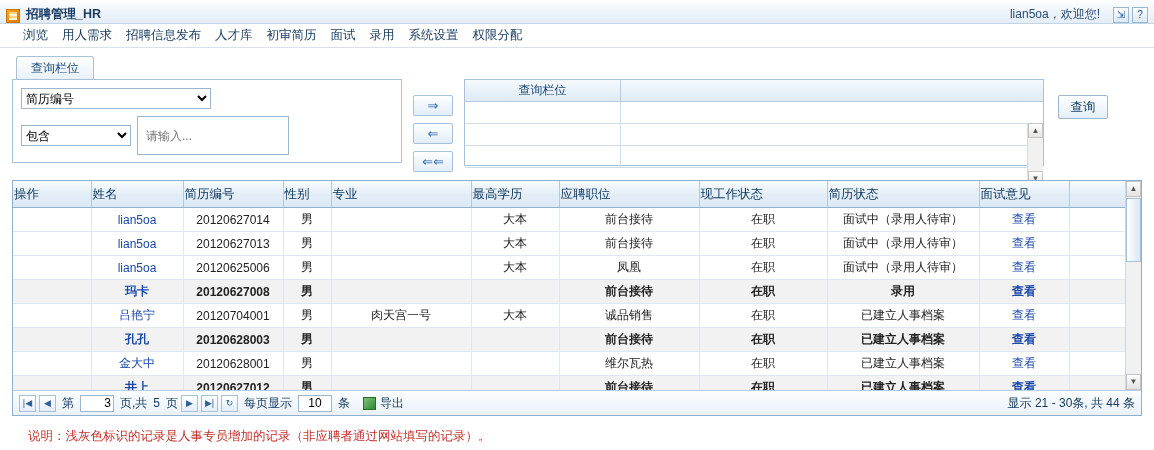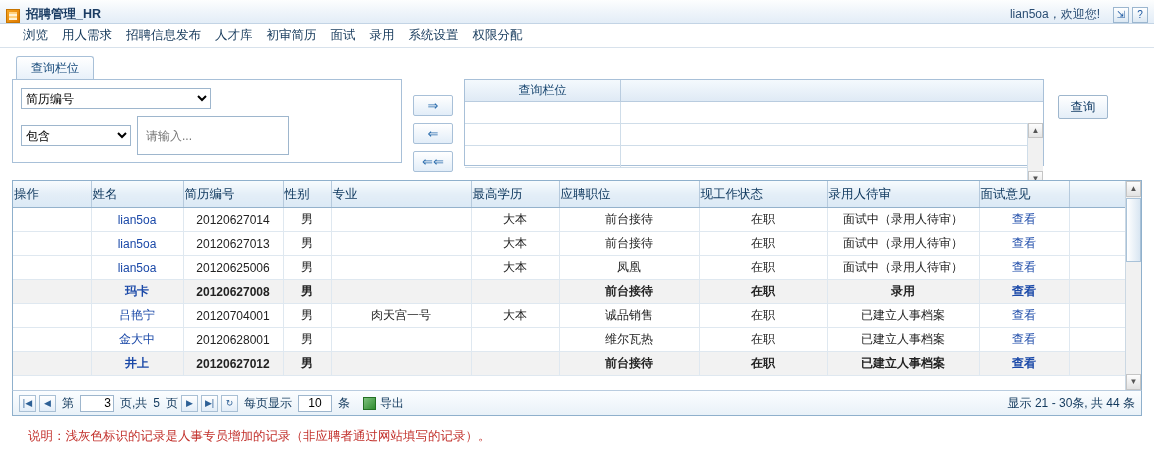--- a/index.html
+++ b/index.html
@@ -467,21 +467,21 @@
     <thead>
       <tr>
         <th>操作</th>
         <th>姓名</th>
         <th>简历编号</th>
         <th>性别</th>
         <th>专业</th>
         <th>最高学历</th>
         <th>应聘职位</th>
         <th>现工作状态</th>
-        <th>录用人待审</th>
+        <th>简历状态</th>
         <th>面试意见</th>
         <th></th>
       </tr>
     </thead>
     <tbody>
       <tr>
         <td></td>
         <td class="name"><a href="#">lian5oa</a></td>
         <td>20120627014</td>
         <td>男</td>
@@ -533,20 +533,33 @@
         <td></td>
       </tr>
       <tr>
         <td></td>
         <td class="name"><a href="#">吕艳宁</a></td>
         <td>20120704001</td>
         <td>男</td>
         <td>肉天宫一号</td>
         <td>大本</td>
         <td>诚品销售</td>
+        <td>在职</td>
+        <td>已建立人事档案</td>
+        <td class="view"><a href="#">查看</a></td>
+        <td></td>
+      </tr>
+      <tr class="shaded">
+        <td></td>
+        <td class="name"><a href="#">孔孔</a></td>
+        <td>20120628003</td>
+        <td>男</td>
+        <td></td>
+        <td></td>
+        <td>前台接待</td>
         <td>在职</td>
         <td>已建立人事档案</td>
         <td class="view"><a href="#">查看</a></td>
         <td></td>
       </tr>
       <tr>
         <td></td>
         <td class="name"><a href="#">金大中</a></td>
         <td>20120628001</td>
         <td>男</td>

